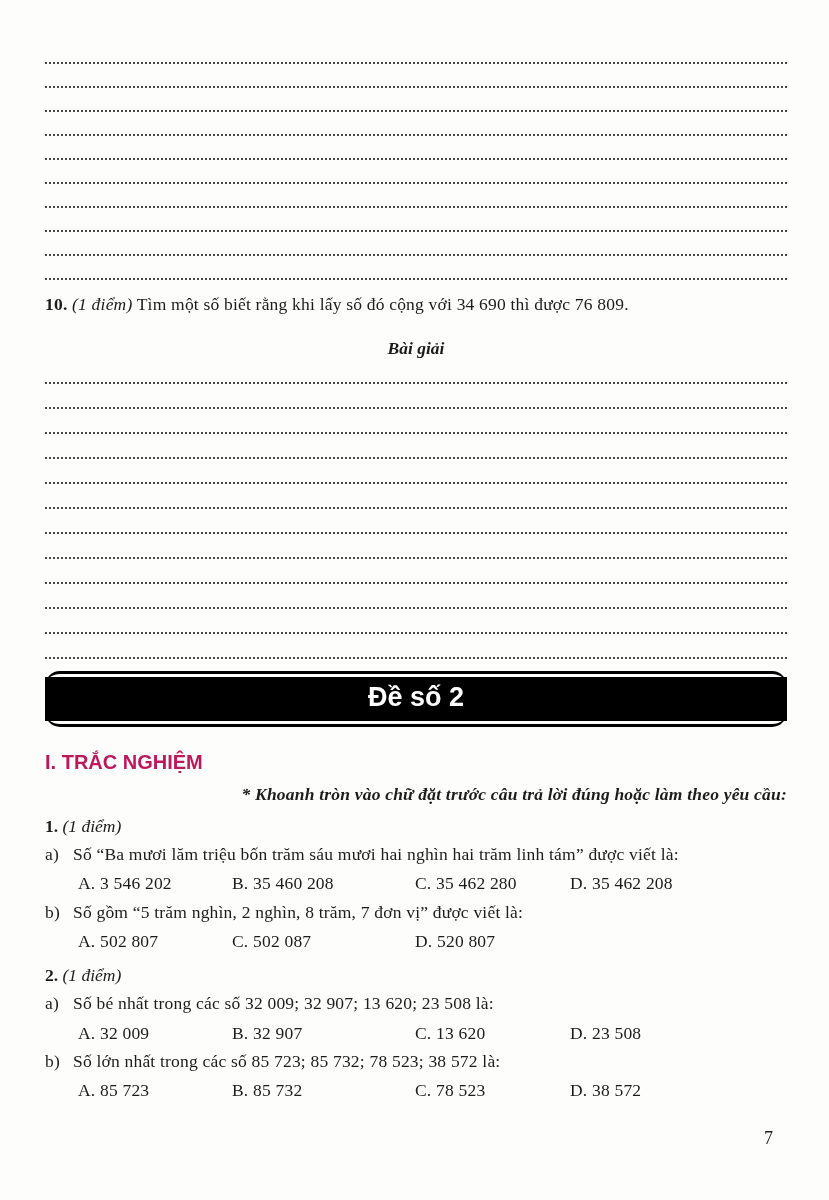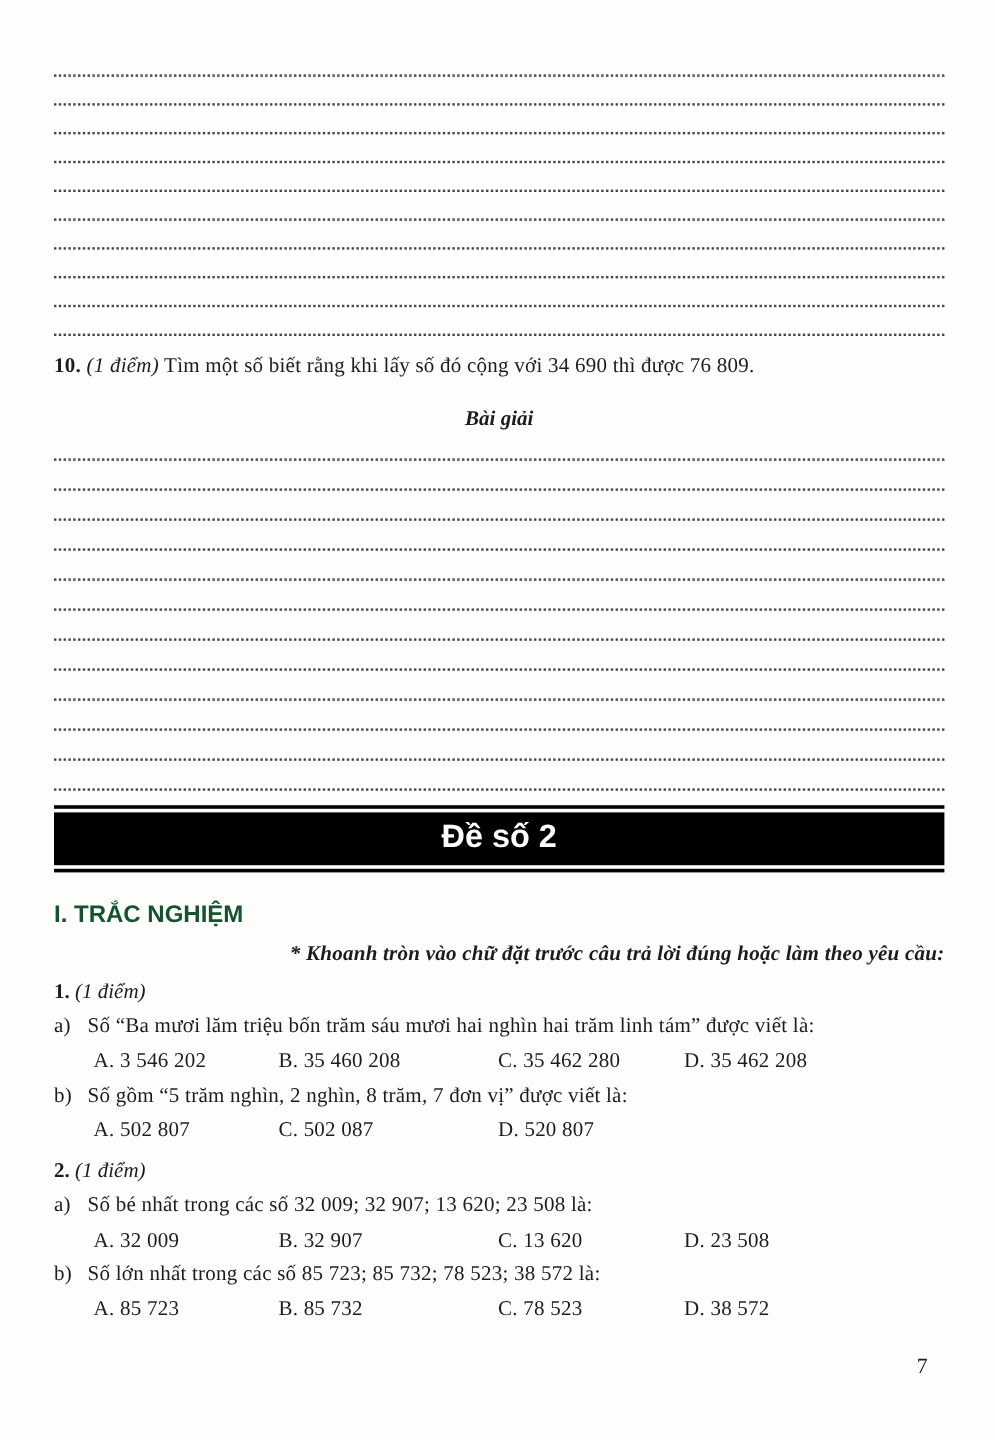--- a/index.html
+++ b/index.html
@@ -16,32 +16,32 @@
   
   .dotline { height:24px; border-bottom:2px dotted #474747; }
   #lines-solution .dotline { height:25px; }
 
   
   .q10 { margin-top:13px; font-size:17.5px; line-height:1.3; letter-spacing:0.2px; }
   .q10 b { font-weight:bold; }
   .bai-giai { text-align:center; font-weight:bold; font-style:italic; font-size:17.5px; margin-top:22px; }
 
   
-  .banner { margin-top:12px; border-top:3px solid #000; border-bottom:3px solid #000; padding:3px 0; }
+  .banner { margin-top:12px; border-top:3px solid #000; border-bottom:3px solid #000; padding:3px 0;border-radius:15px; }
   .banner-inner {
     background:#000; color:#fff;
     font-family:"Liberation Sans", sans-serif;
     font-weight:bold; font-size:27px;
     text-align:center; padding:5px 0 8px 0;
   }
 
   .section-heading {
     font-family:"Liberation Sans", sans-serif;
     font-size:20px; font-weight:bold;
-    margin-top:24px; color:#14532d;
+    margin-top:24px; color:#be185d;
   }
   .instruction {
     font-weight:bold; font-style:italic;
     font-size:17.5px; margin-top:10px; text-indent:30px;
     letter-spacing:0.2px;
     text-align:right;
   }
 
   
   .q-head { font-size:17.5px; margin-top:8px; line-height:1.5; }

